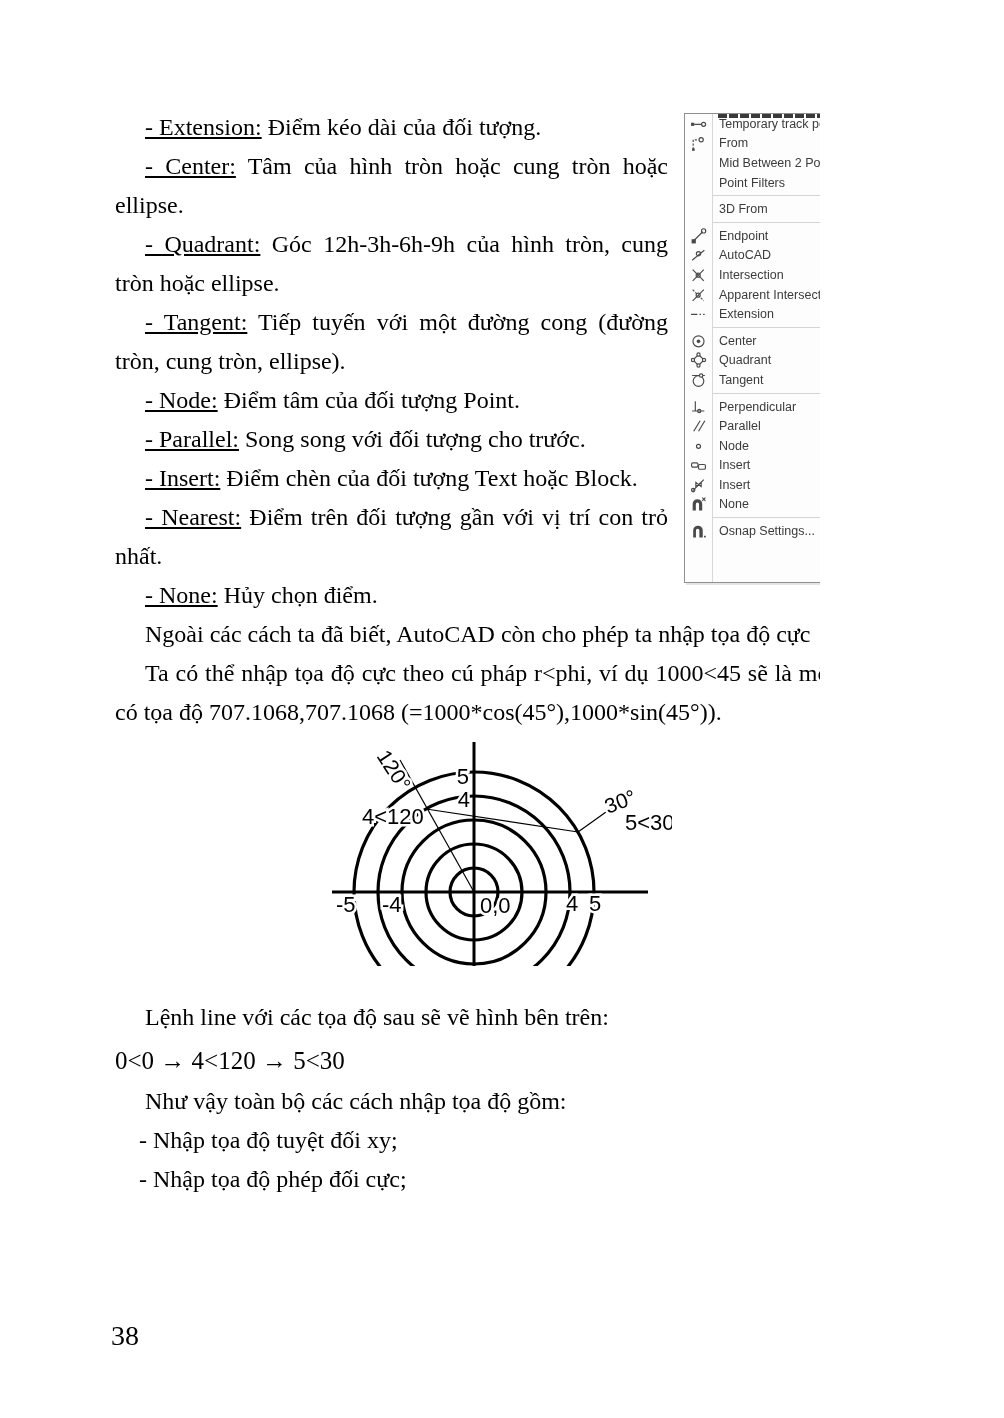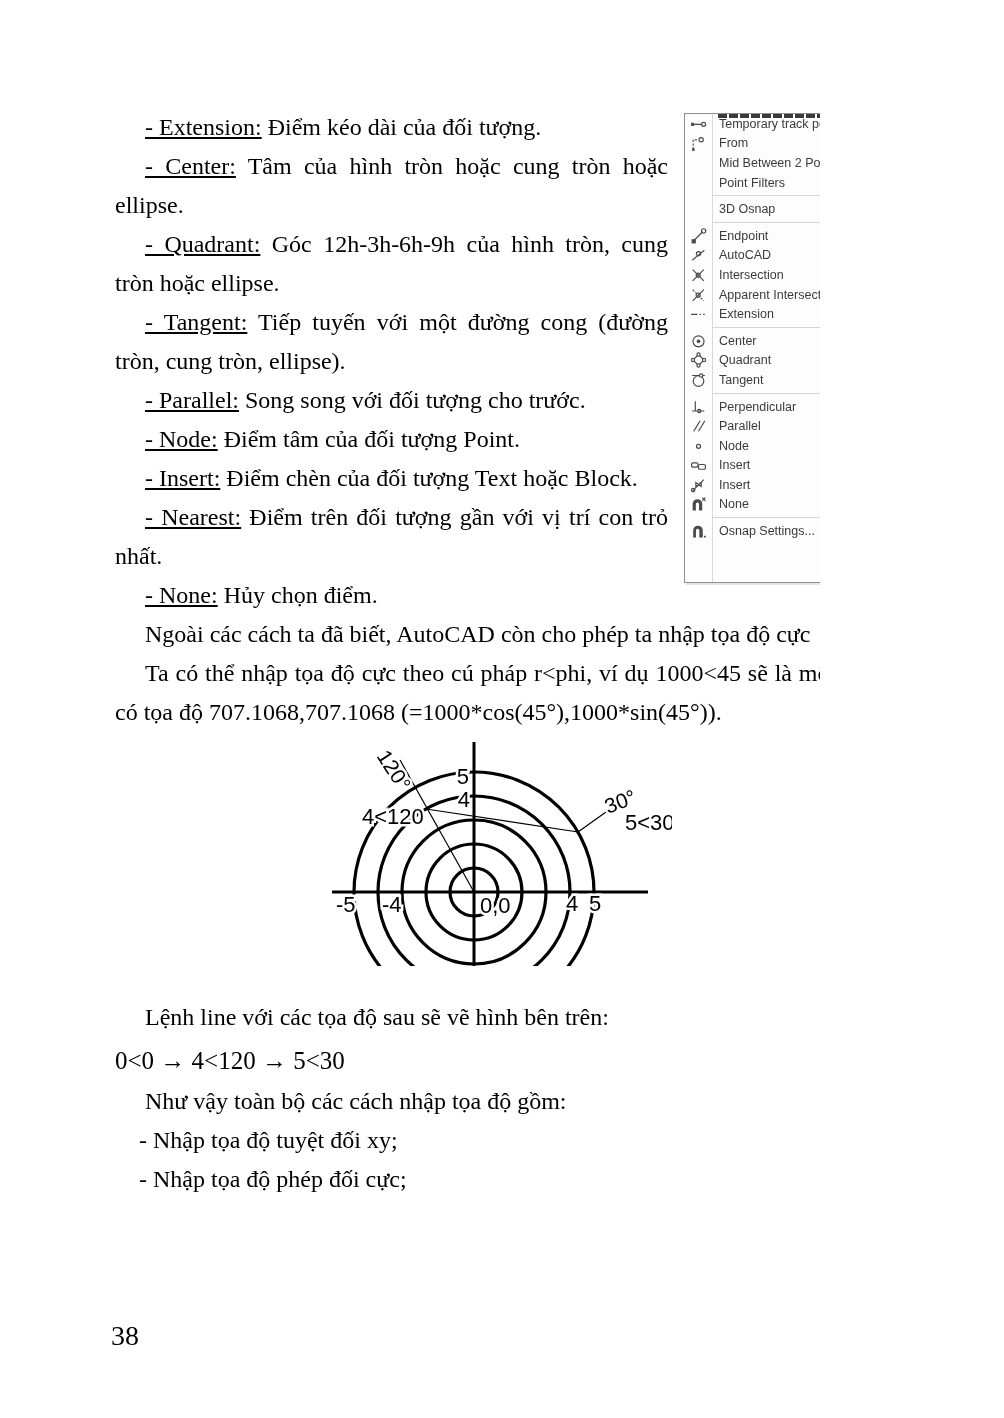--- a/index.html
+++ b/index.html
@@ -47,22 +47,22 @@
 </head>
 <body>
 
 <div class="page">
 
   <div class="content">
     <p class="narrow"><span class="lead">- Extension:</span><span> Điểm kéo dài của đối tượng.</span></p>
     <p class="narrow"><span class="lead">- Center:</span><span> Tâm của hình tròn hoặc cung tròn hoặc ellipse.</span></p>
     <p class="narrow"><span class="lead">- Quadrant:</span><span> Góc 12h-3h-6h-9h của hình tròn, cung tròn hoặc ellipse.</span></p>
     <p class="narrow"><span class="lead">- Tangent:</span><span> Tiếp tuyến với một đường cong (đường tròn, cung tròn, ellipse).</span></p>
+    <p class="narrow"><span class="lead">- Node:</span><span> Điểm tâm của đối tượng Point.</span></p>
     <p class="narrow"><span class="lead">- Parallel:</span><span> Song song với đối tượng cho trước.</span></p>
-    <p class="narrow"><span class="lead">- Node:</span><span> Điểm tâm của đối tượng Point.</span></p>
     <p class="narrow"><span class="lead">- Insert:</span><span> Điểm chèn của đối tượng Text hoặc Block.</span></p>
     <p class="narrow"><span class="lead">- Nearest:</span><span> Điểm trên đối tượng gần với vị trí con trỏ nhất.</span></p>
     <p class="narrow"><span class="lead">- None:</span><span> Hủy chọn điểm.</span></p>
 
     <p>Ngoài các cách ta đã biết, AutoCAD còn cho phép ta nhập tọa độ cực</p>
     <p>Ta có thể nhập tọa độ cực theo cú pháp r&lt;phi, ví dụ 1000&lt;45 sẽ là một điểm có tọa độ 707.1068,707.1068 (=1000*cos(45°),1000*sin(45°)).</p>
 
     <div class="figure">
       <svg viewBox="0 0 340 226" width="340" height="226" xmlns="http://www.w3.org/2000/svg">
 
@@ -130,21 +130,21 @@
       <span>Mid Between 2 Points</span>
     </div>
     <div class="mrow">
       <span>Point Filters</span>
       <span class="subarrow"></span>
     </div>
 
     <div class="msep"></div>
 
     <div class="mrow">
-      <span>3D Osnap</span>
+      <span>3D From</span>
       <span class="subarrow"></span>
     </div>
 
     <div class="msep"></div>
 
     <div class="mrow">
       <span class="micon">
           <svg viewBox="0 0 16 16">
             <line class="st" x1="3.5" y1="12.5" x2="12" y2="4"></line>
             <rect class="fl" x="1.5" y="11" width="4" height="4"></rect>

